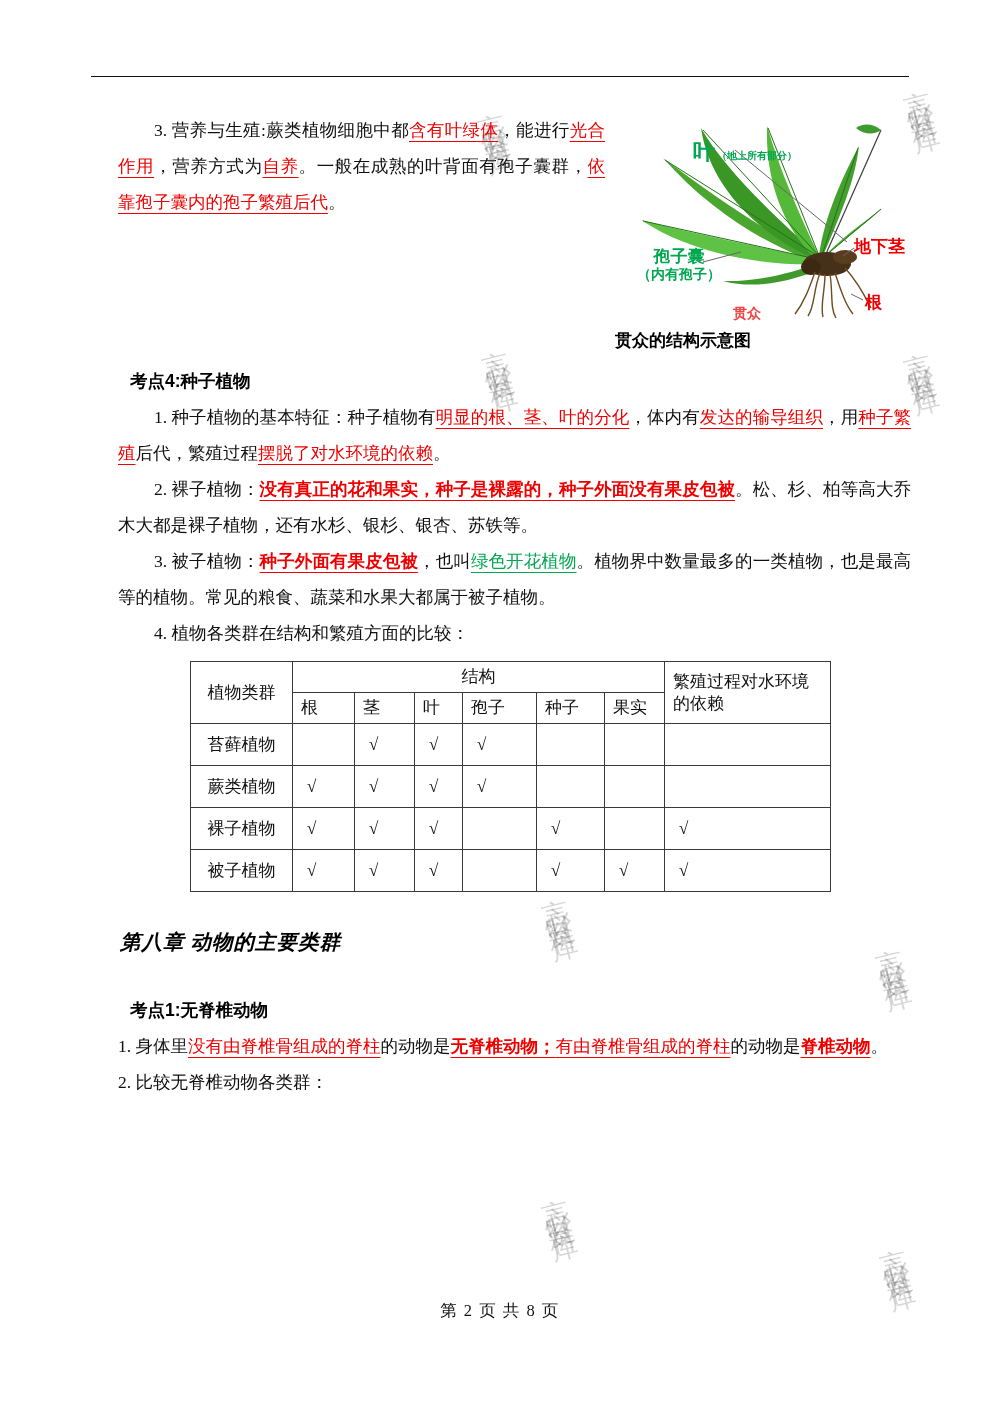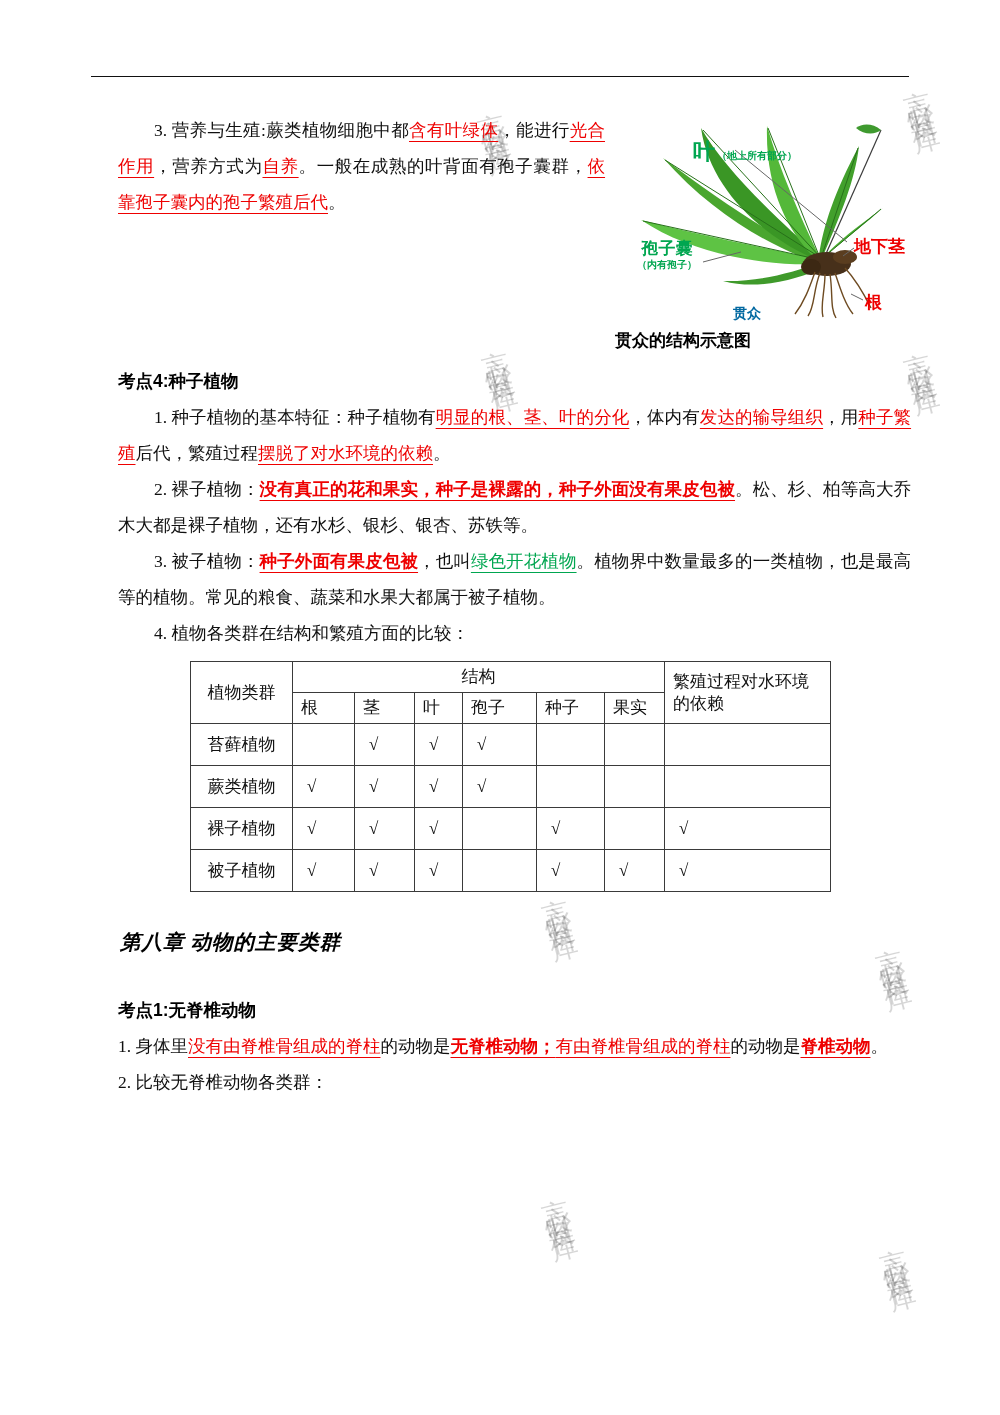--- a/index.html
+++ b/index.html
@@ -43,46 +43,46 @@
   .seg-ru{color:var(--red);text-decoration:underline;text-decoration-color:var(--red);
           text-underline-offset:4.5px;text-decoration-thickness:1.4px;}
   .seg-rbu{color:var(--red);font-weight:bold;text-decoration:underline;text-decoration-color:var(--red);
           text-underline-offset:4.5px;text-decoration-thickness:1.4px;margin-top:11px;}
   .seg-gu{color:var(--green);text-decoration:underline;text-decoration-color:var(--green);
           text-underline-offset:4.5px;text-decoration-thickness:1.4px;}
 
   .kaodian{
     font-family:"Liberation Sans","DejaVu Sans",sans-serif;
     font-size:17.5px; font-weight:bold; line-height:36px;
-    margin:4px 0 0 0; clear:both; color:#000;
+    margin:4px 0 0 12px; clear:both; color:#000;
   }
   .kaodian1{margin-top:32px;}
   .chapter{
     font-size:20.5px; font-weight:bold; letter-spacing:1px;
     line-height:36px; margin:32px 0 0 2px; color:#000;
     font-family:"Liberation Serif","DejaVu Serif",serif;
     font-style:italic;
   }
 
   
   .fern-figure{
     float:right; width:296px; margin:4px 0 10px 10px;
     position:relative; text-indent:0; line-height:normal; text-align:center;
   }
   .fern-canvas{display:block;}
   .fig-label{position:absolute; font-family:"Liberation Sans","DejaVu Sans",sans-serif; line-height:1.1; white-space:nowrap;}
   .label-leaf{top:24px; left:78px; color:var(--green); font-weight:bold; text-align:left;}
   .label-leaf .big{font-size:22px;}
   .label-leaf .note{font-size:10px; margin-left:2px;}
-  .label-sporangium{top:124px; left:22px; color:var(--green); font-weight:bold; text-align:center;}
+  .label-sporangium{top:132px; left:22px; color:var(--green); font-weight:bold; text-align:center;}
   .label-sporangium .big2{font-size:17px; display:block;}
-  .label-sporangium .note2{font-size:10px; display:block;}
+  .label-sporangium .note2{font-size:14px; display:block;}
   .label-underground-stem{top:122px; left:239px; color:var(--red); font-weight:bold; font-size:17px;}
   .label-root{top:178px; left:250px; color:var(--red); font-weight:bold; font-size:17px;}
-  .label-plant-name{top:190px; left:118px; color:#0369a1; font-weight:bold; font-size:14px;
+  .label-plant-name{top:190px; left:118px; color:#ef4444; font-weight:bold; font-size:14px;
     font-family:"Liberation Serif","DejaVu Serif",serif;}
   .fig-caption{text-align:left; font-weight:bold; font-size:17px; margin-top:8px; color:#000; line-height:24px;}
 
   
   .compare-table{
     border-collapse:collapse; margin:10px 0 4px 72px;
     font-size:17px; line-height:22px; text-align:left; text-indent:0;padding-left:32px;
   }
   .compare-table th,.compare-table td{
     border:1px solid #3a3a3a; padding:4px 8px; font-weight:normal;
@@ -253,14 +253,15 @@
 
     <h2 class="chapter">第八章 动物的主要类群</h2>
 
     <h3 class="kaodian kaodian1">考点1:无脊椎动物</h3>
 
     <p class="body mt4"><span class="seg-n">1. 身体里</span><span class="seg-ru">没有由脊椎骨组成的脊柱</span><span class="seg-n">的动物是</span><span class="seg-rbu">无脊椎动物；</span><span class="seg-ru">有由脊椎骨组成的脊柱</span><span class="seg-n">的动物是</span><span class="seg-rbu">脊椎动物</span><span class="seg-n">。</span></p>
     <p class="body mt6"><span class="seg-n">2. 比较无脊椎动物各类群：</span></p>
 
   </div>
 
+  <div class="footer">第 2 页 共 8 页</div>
 
 </div>
 
 </body></html>

